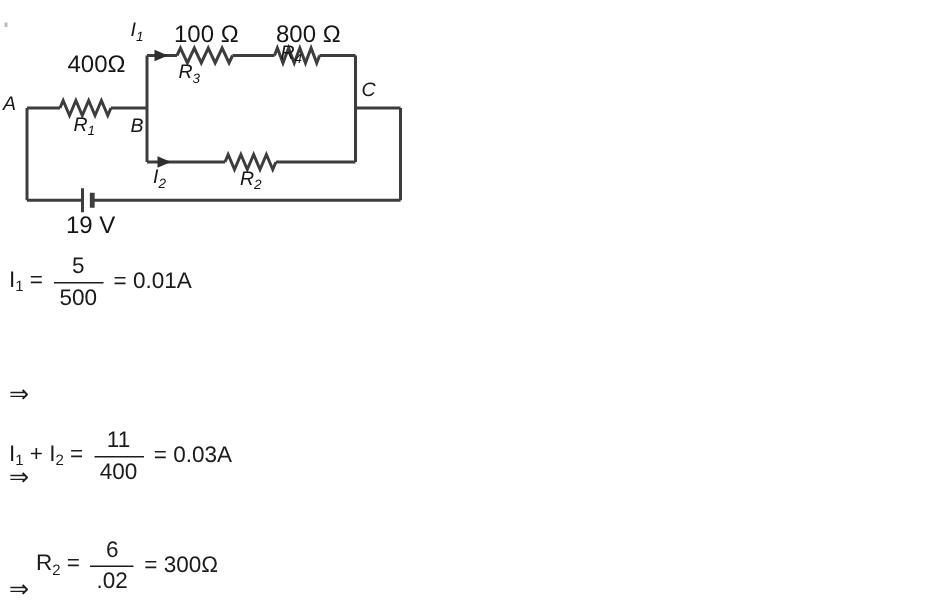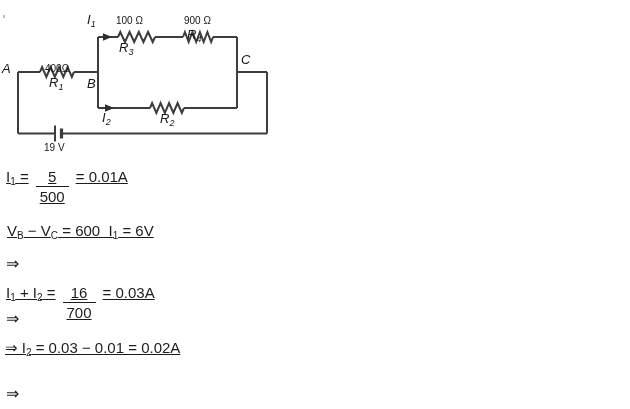--- a/index.html
+++ b/index.html
@@ -1,27 +1,27 @@
 <!DOCTYPE html>
 <html><head>
 <meta charset="utf-8">
 <style>
   html,body{margin:0;padding:0;background:#ffffff;}
   #page{position:relative;width:630px;height:409px;background:#ffffff;overflow:hidden;
         font-family:"Liberation Sans", sans-serif;color:#1f1f1f;}
   
   #circuit{position:absolute;left:0;top:0;width:300px;height:166px;}
   #circuit svg{position:absolute;left:0;top:0;}
-  .clabel{position:absolute;font-size:10px;line-height:1;white-space:nowrap;color:#161616;}
+  .clabel{position:absolute;font-size:16px;line-height:1;white-space:nowrap;color:#161616;}
   .clabel.it{font-style:italic;font-size:13px;}
   .clabel .csub{font-size:9px;font-style:italic;vertical-align:-3px;}
   .stray{position:absolute;left:3px;top:15px;width:2px;height:3px;background:#9aa0a6;opacity:.7;}
   
-  .eq{position:absolute;display:flex;align-items:flex-start;font-size:15px;line-height:1.25;
-      white-space:pre;color:#1c1c1c;text-decoration:underline;}
+  .eq{position:absolute;display:flex;align-items:center;font-size:15px;line-height:1.25;
+      white-space:pre;color:#1c1c1c;}
   .eq .run{white-space:pre;}
   .sub{font-size:10px;vertical-align:-3px;}
   .frac{display:inline-block;text-align:center;margin:0 7px;line-height:1.15;}
   .frac .num{display:block;padding:0 4px 1px;}
   .frac .den{display:block;border-top:1.6px solid #1c1c1c;padding:1px 4px 0;}
   .arrow{position:absolute;font-size:16px;color:#1c1c1c;line-height:1;}
 </style>
 </head>
 <body>
 
@@ -53,52 +53,51 @@
         <path d="M55,125.5 V141.5"></path>
         <path stroke-width="3.2" d="M61.5,128.5 V138.5"></path>
       </g>
       <g fill="#2e2e2e" stroke="none">
         <polygon points="103,33.2 112,37 103,40.8"></polygon>
         <polygon points="105,104.2 114,108 105,111.8"></polygon>
       </g>
     </svg>
 
     <span class="clabel it" style="left:2px;top:62px"><span>A</span></span>
-    <span class="clabel" style="left:45px;top:64px"><span>400Ω</span></span>
+    <span class="clabel" style="left:45px;top:36px"><span>400Ω</span></span>
     <span class="clabel it" style="left:49px;top:76px"><span>R</span><span class="csub">1</span></span>
     <span class="clabel it" style="left:87px;top:77px"><span>B</span></span>
     <span class="clabel it" style="left:87px;top:13px"><span>I</span><span class="csub">1</span></span>
     <span class="clabel" style="left:116px;top:16px"><span>100 Ω</span></span>
     <span class="clabel it" style="left:119px;top:41px"><span>R</span><span class="csub">3</span></span>
-    <span class="clabel" style="left:184px;top:16px"><span>900 Ω</span></span>
+    <span class="clabel" style="left:184px;top:16px"><span>800 Ω</span></span>
     <span class="clabel it" style="left:187px;top:28px"><span>R</span><span class="csub">4</span></span>
     <span class="clabel it" style="left:241px;top:53px"><span>C</span></span>
     <span class="clabel it" style="left:102px;top:111px"><span>I</span><span class="csub">2</span></span>
     <span class="clabel it" style="left:160px;top:112px"><span>R</span><span class="csub">2</span></span>
     <span class="clabel" style="left:44px;top:143px"><span>19 V</span></span>
   </div>
 
   <div class="eq" style="left:6px;top:168px;height:40px">
     <span class="run"><span>I</span><span class="sub">1</span><span> =</span></span>
     <span class="frac"><span class="num">5</span><span class="den">500</span></span>
     <span class="run">= 0.01A</span>
   </div>
 
-  <div class="eq" style="left:7px;top:222px">
-    <span class="run"><span>V</span><span class="sub">B</span><span> − V</span><span class="sub">C</span><span> = 600 &nbsp;I</span><span class="sub">1</span><span> = 6V</span></span>
-  </div>
 
   <span class="arrow" style="left:6px;top:256px">⇒</span>
 
   <span class="arrow" style="left:6px;top:311px">⇒</span>
   <div class="eq" style="left:6px;top:284px;height:40px">
     <span class="run"><span>I</span><span class="sub">1</span><span> + I</span><span class="sub">2</span><span> =</span></span>
-    <span class="frac"><span class="num">16</span><span class="den">700</span></span>
+    <span class="frac"><span class="num">11</span><span class="den">400</span></span>
     <span class="run">= 0.03A</span>
   </div>
 
-  <div class="eq" style="left:5px;top:339px">
-    <span class="run"><span>⇒ I</span><span class="sub">2</span><span> = 0.03 − 0.01 = 0.02A</span></span>
-  </div>
 
   <span class="arrow" style="left:6px;top:386px">⇒</span>
+  <div class="eq" style="left:24px;top:357px;height:40px">
+    <span class="run"><span>R</span><span class="sub">2</span><span> =</span></span>
+    <span class="frac"><span class="num">6</span><span class="den">.02</span></span>
+    <span class="run">= 300Ω</span>
+  </div>
 
 </div>
 
 </body></html>

